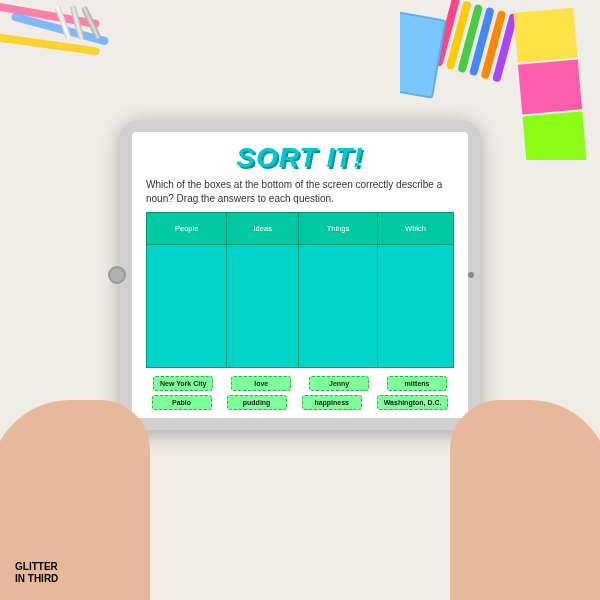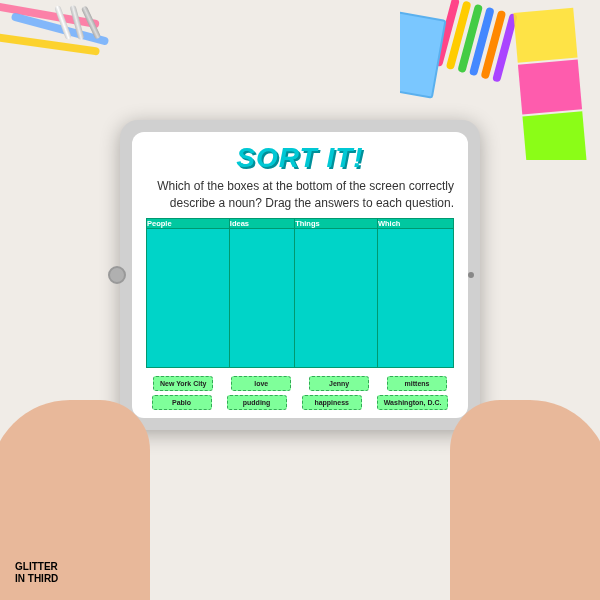--- a/index.html
+++ b/index.html
@@ -115,21 +115,21 @@
       border-radius: 18px;
       padding: 12px;
       box-shadow: 0 4px 20px rgba(0,0,0,0.3);
       position: relative;
     }
 
     .ipad-screen {
       width: 100%;
       height: 100%;
       background: white;
-      border-radius: 12px;
+      border-radius: 4px;
       overflow: hidden;
       display: flex;
       flex-direction: column;
       align-items: center;
       padding: 10px 14px 8px;
     }
 
     
     .ipad-home {
       position: absolute;
@@ -159,43 +159,43 @@
       font-size: 28px;
       font-weight: 900;
       color: #00c8d4;
       text-shadow: 2px 2px 0 #00909a;
       font-style: italic;
       letter-spacing: 1px;
       margin-bottom: 4px;
     }
 
     .sort-instructions {
-      font-size: 12px;
-      text-align: right;
+      font-size: 10px;
+      text-align: left;
       color: #333;
       line-height: 1.4;
       margin-bottom: 6px;
     }
 
     
     .sort-table {
       width: 100%;
       border-collapse: collapse;
       margin-bottom: 8px;
       flex: 1;
     }
 
     .sort-table th {
       background: #00c8a0;
       border: 1.5px solid #009970;
       font-size: 7.5px;
-      font-weight: bold;
+      font-weight: normal;
       color: #fff;
-      padding: 0;
-      text-align: left;
+      padding: 11px;
+      text-align: center;
     }
 
     .sort-table td {
       border: 1.5px solid #009970;
       background: #00d4c8;
       height: 110px;
       vertical-align: top;
     }
 
     

